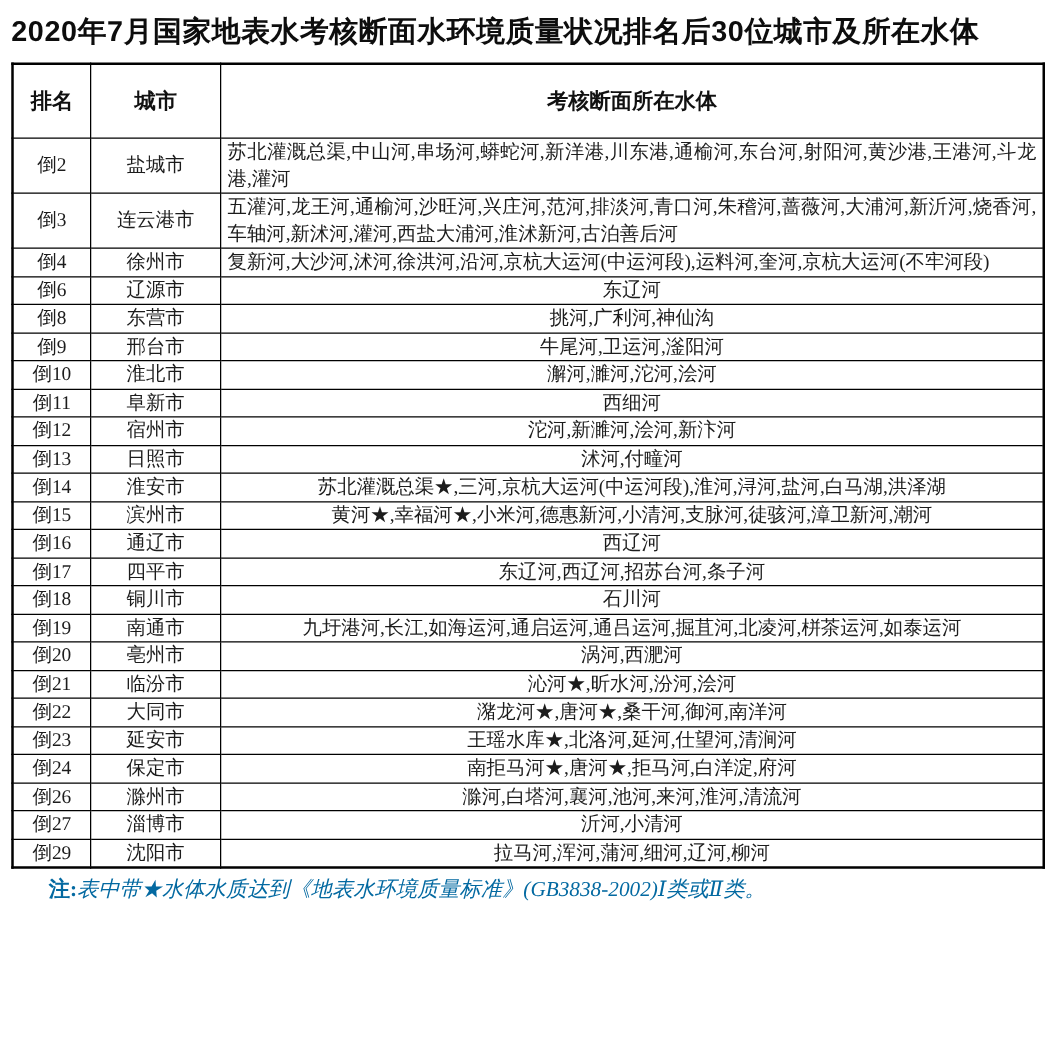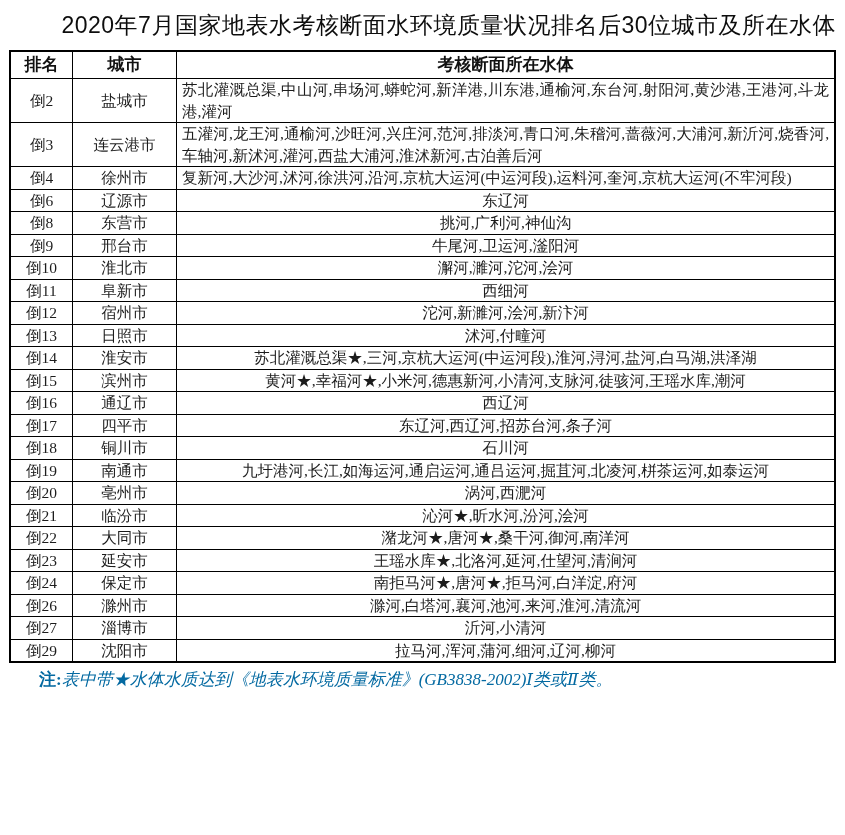--- a/index.html
+++ b/index.html
@@ -5,34 +5,34 @@
   html,body{margin:0;padding:0;background:#ffffff;}
   body{
     width:845px;height:835px;overflow:hidden;
     font-family:"Liberation Serif","DejaVu Serif",serif;
     color:#151515;
     -webkit-font-smoothing:antialiased;
   }
   .page{width:845px;box-sizing:border-box;padding:6px 9px 0 9px;}
   .title{
     font-family:"Liberation Sans","DejaVu Sans",sans-serif;
-    font-weight:normal;font-size:23px;line-height:30px;
-    text-align:right;margin:4px 0 10px 0;color:#0d0d0d;
+    font-weight:bold;font-size:23px;line-height:30px;
+    text-align:left;margin:4px 0 10px 0;color:#0d0d0d;
     letter-spacing:0.5px;white-space:nowrap;
   }
   table{
     border-collapse:collapse;table-layout:fixed;
     width:827px;margin:0 auto;
     border:2.5px solid #000;
   }
   th,td{border:1px solid #000;}
   thead th{
     font-family:"Liberation Sans","DejaVu Sans",sans-serif;
     font-size:17px;font-weight:bold;color:#111;
-    padding:2px 2px;line-height:22px;text-align:center;
+    padding:18px 2px;line-height:22px;text-align:center;
   }
   .col-rank{width:57px;}
   .col-city{width:99px;}
   td{
     font-size:15.5px;line-height:21.5px;
     padding:0 5px;text-align:center;color:#1c1c1c;
     word-break:break-all;
   }
   td.rank{padding:0 2px;}
   td.water.long{text-align:justify;}
@@ -110,21 +110,21 @@
           <td class="water">沭河,付疃河</td>
         </tr>
         <tr>
           <td class="rank">倒14</td>
           <td class="city">淮安市</td>
           <td class="water">苏北灌溉总渠★,三河,京杭大运河(中运河段),淮河,浔河,盐河,白马湖,洪泽湖</td>
         </tr>
         <tr>
           <td class="rank">倒15</td>
           <td class="city">滨州市</td>
-          <td class="water">黄河★,幸福河★,小米河,德惠新河,小清河,支脉河,徒骇河,王瑶水库,潮河</td>
+          <td class="water">黄河★,幸福河★,小米河,德惠新河,小清河,支脉河,徒骇河,漳卫新河,潮河</td>
         </tr>
         <tr>
           <td class="rank">倒16</td>
           <td class="city">通辽市</td>
           <td class="water">西辽河</td>
         </tr>
         <tr>
           <td class="rank">倒17</td>
           <td class="city">四平市</td>
           <td class="water">东辽河,西辽河,招苏台河,条子河</td>

